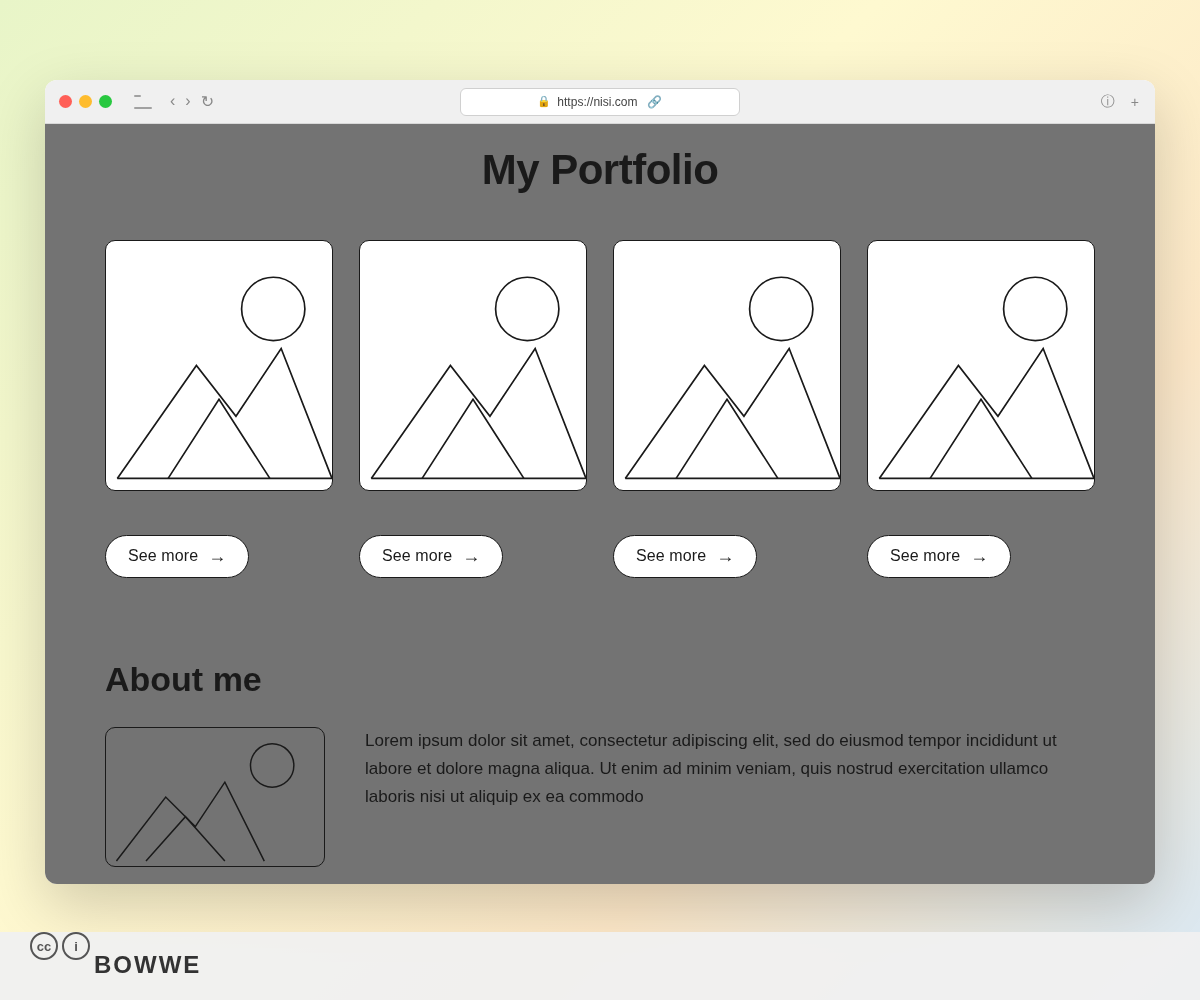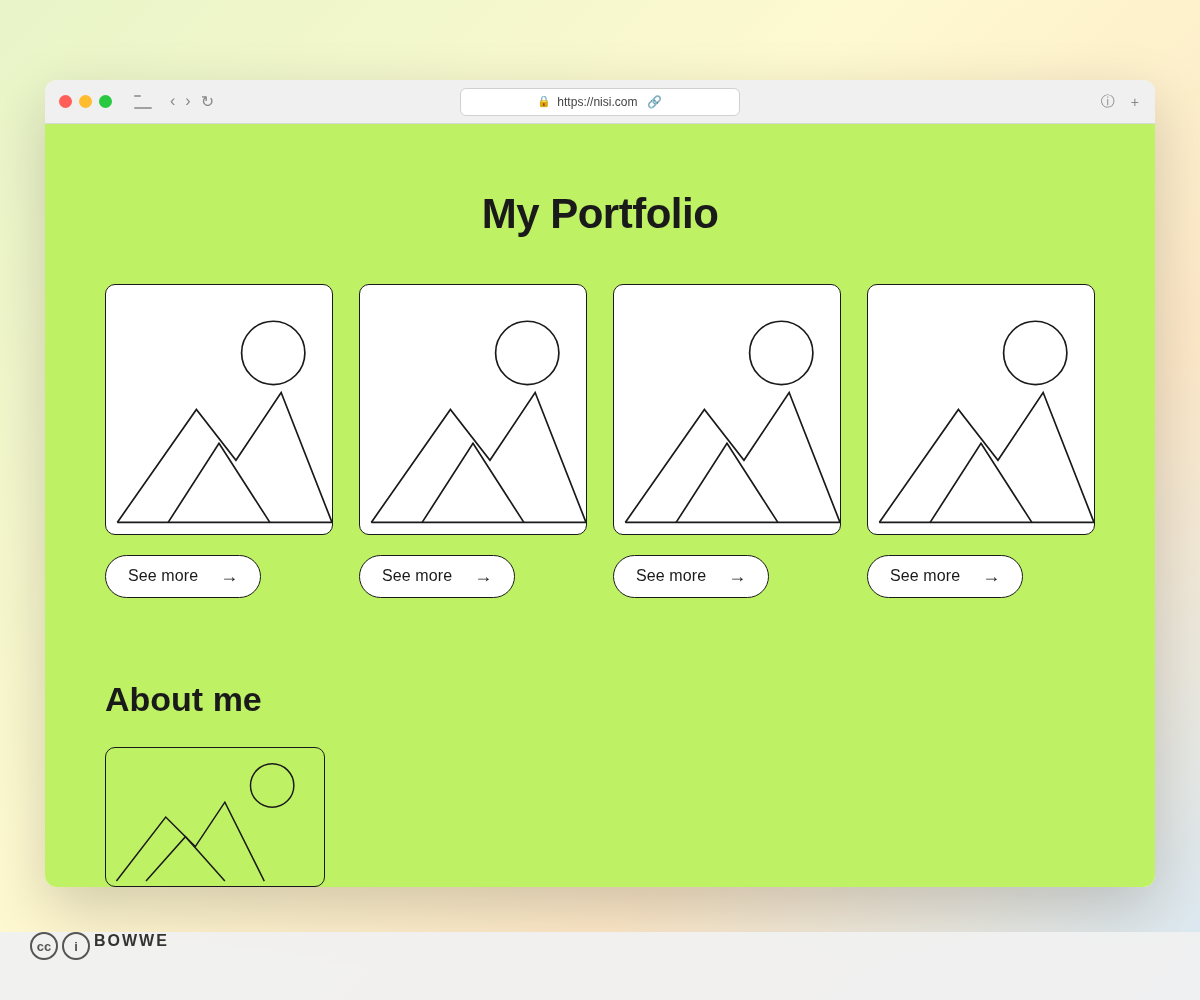--- a/index.html
+++ b/index.html
@@ -116,22 +116,22 @@
       gap: 12px;
       align-items: center;
     }
 
     .titlebar-right .nav-btn {
       font-size: 14px;
     }
 
     
     .page-content {
-      background: #bef264;
-      padding: 66px 60px 0;
+      background: #737373;
+      padding: 22px 60px 0;
       min-height: 760px;
     }
 
     .page-title {
       text-align: center;
       font-size: 42px;
       font-weight: 700;
       color: #1a1a1a;
       margin-bottom: 46px;
       letter-spacing: -0.5px;
@@ -163,30 +163,31 @@
     }
 
     .image-placeholder svg {
       width: 100%;
       height: 100%;
     }
 
     .see-more-btn {
       display: flex;
       align-items: center;
-      gap: 22px;
+      gap: 10px;
       padding: 10px 22px;
       border: 1.5px solid #1a1a1a;
       border-radius: 24px;
       background: white;
       font-size: 16px;
       font-weight: 400;
       color: #1a1a1a;
       cursor: pointer;
       letter-spacing: 0.1px;
+      margin-top: 24px;
     }
 
     .arrow-icon {
       font-size: 18px;
     }
 
     
     .about-section {
       padding-top: 30px;
       border-top: none;
@@ -248,24 +249,25 @@
       border-radius: 50%;
       display: flex;
       align-items: center;
       justify-content: center;
       font-size: 13px;
       color: #555;
       font-weight: 700;
     }
 
     .bowwe-logo {
-      font-size: 16px;
+      font-size: 24px;
       font-weight: 800;
       letter-spacing: 2px;
       color: #333;
+      margin-top: 19px;
     }
   </style>
 </head>
 <body>
 
 <div class="window-wrapper">
 
   <div class="titlebar">
     <div class="traffic-lights">
       <div class="traffic-light tl-red"></div>
@@ -366,20 +368,21 @@
     <div class="about-section">
       <h2 class="about-title">About me</h2>
       <div class="about-content">
         <div class="about-image">
           <svg viewBox="0 0 220 140" xmlns="http://www.w3.org/2000/svg">
             <circle cx="168" cy="38" r="22" fill="none" stroke="#1a1a1a" stroke-width="1.5"></circle>
             <polyline points="10,135 60,70 90,100 120,55 160,135" fill="none" stroke="#1a1a1a" stroke-width="1.5"></polyline>
             <polyline points="40,135 80,90 120,135" fill="none" stroke="#1a1a1a" stroke-width="1.5"></polyline>
           </svg>
         </div>
+        <p class="about-text">Lorem ipsum dolor sit amet, consectetur adipiscing elit, sed do eiusmod tempor incididunt ut labore et dolore magna aliqua. Ut enim ad minim veniam, quis nostrud exercitation ullamco laboris nisi ut aliquip ex ea commodo</p>
       </div>
     </div>
   </div>
 </div>
 
 <div class="bottom-bar">
   <div class="cc-icon">
     <span>cc</span>
   </div>
   <div class="cc-icon">

